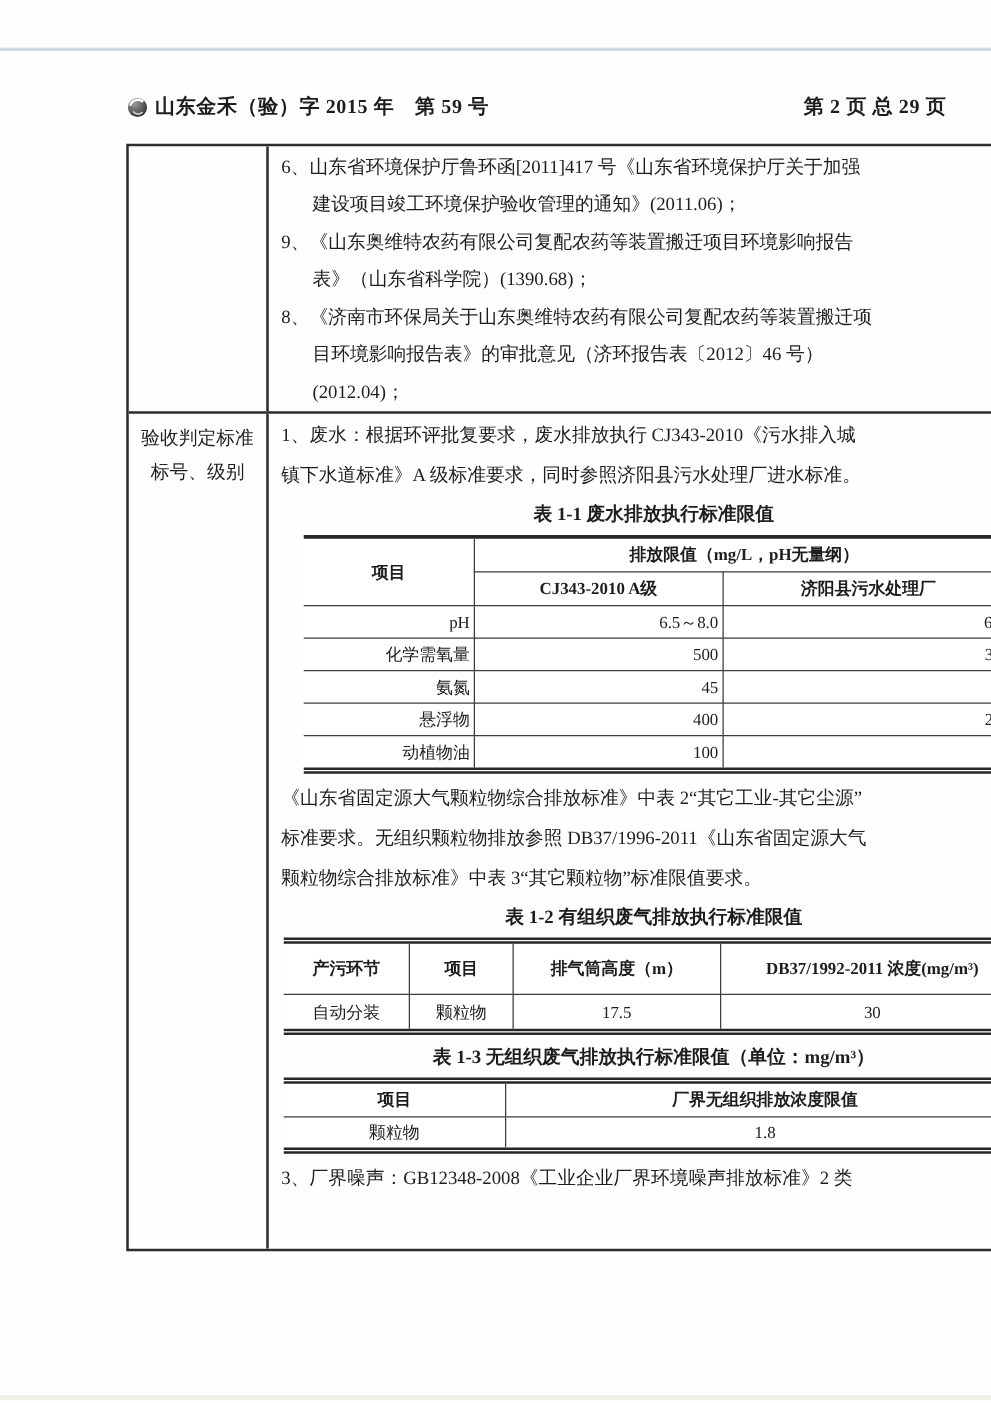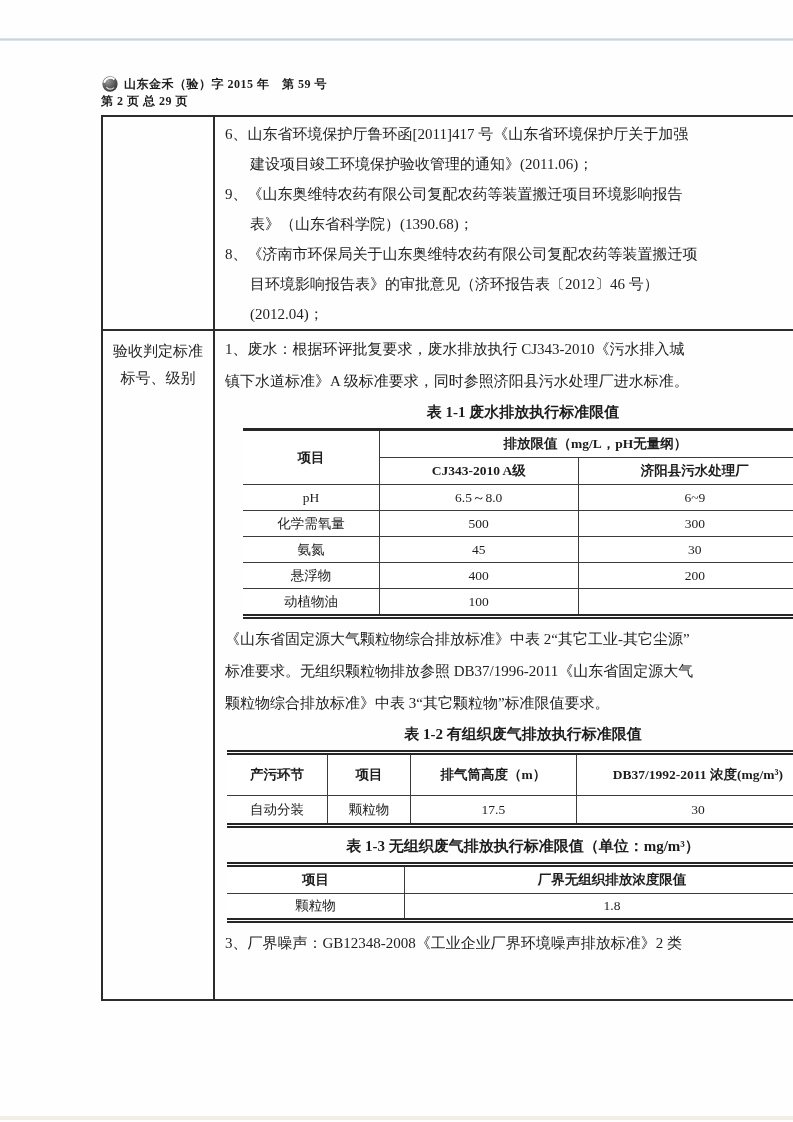--- a/index.html
+++ b/index.html
@@ -11,22 +11,22 @@
   .top-scan-line {
     position:absolute; top:38px; left:0; right:0; height:3px;
     background:linear-gradient(#e3eaf1, #c7d2df 55%, #e9eef4);
   }
   .bottom-scan-smudge {
     position:absolute; bottom:2px; left:0; right:0; height:4px;
     background:#e8e5da; opacity:.65;
   }
   .doc-header {
     position:absolute; top:75px; left:101px; right:36px;
-    display:flex; justify-content:space-between; align-items:flex-start;
-    font-size:12px; font-weight:bold; letter-spacing:.5px;flex-direction:column;
+    display:flex; justify-content:space-between; align-items:flex-end;
+    font-size:16px; font-weight:bold; letter-spacing:.5px;
   }
   .doc-header-left { display:flex; align-items:center; }
   .logo { display:inline-block; width:18px; height:18px; margin-right:5px; }
   .logo svg { width:18px; height:18px; display:block; }
 
   .outer-box {
     position:absolute; left:101px; top:115px; width:732px; height:886px;
     border:2px solid #2c2c2c; box-sizing:border-box;
     display:flex; flex-direction:column; overflow:hidden;
   }
@@ -51,21 +51,21 @@
   .tbl-title { text-align:center; font-weight:bold; font-size:15px; line-height:29px; margin:1px 0; }
 
   .tbl-wrap { background:#fff; }
   .wrap1 { margin:1px 10px 4px 18px; border-top:3px solid #262626; border-bottom:5px double #262626; }
   .wrap2 { margin:1px 2px 4px 2px;  border-top:5px double #262626; border-bottom:5px double #262626; }
 
   table.tbl { width:100%; border-collapse:collapse; border-style:hidden; font-size:13.5px; table-layout:fixed; }
   .tbl th, .tbl td { border:1.5px solid #3c3c3c; text-align:center; vertical-align:middle; overflow:hidden; }
   .tbl th { font-weight:bold; }
   .t1 th { padding:4px 3px; }
-  .t1 td { padding:3px 3px; height:19px; }
+  .t1 td { padding:3px 3px; height:19px;text-align:right; }
   .t2 thead th { padding:11px 3px; }
   .t2 td { padding:4.5px 3px; }
   .t3 th { padding:4px 3px; }
   .t3 td { padding:3px 3px; }
 </style>
 </head>
 <body>
 
 <div class="page">
 

